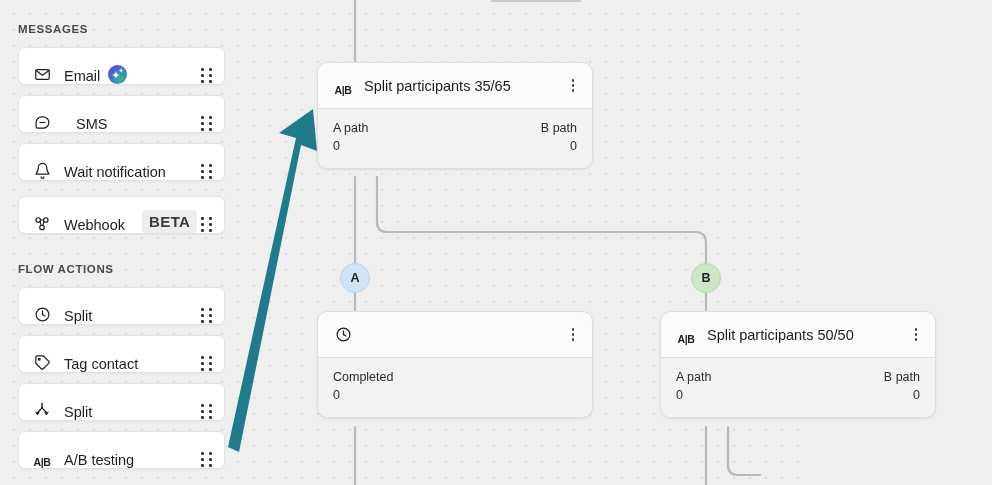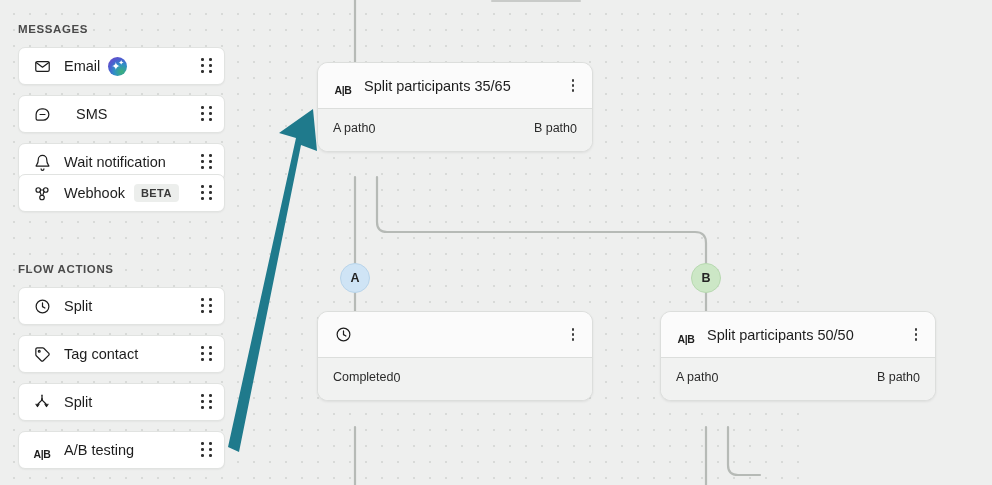--- a/index.html
+++ b/index.html
@@ -52,21 +52,21 @@
 
   .palette-card {
     position: absolute;
     left: 18px;
     width: 207px;
     height: 38px;
     background: #ffffff;
     border: 1px solid #e1e3e1;
     border-radius: 7px;
     display: flex;
-    align-items: center;
+    align-items: flex-end;
     padding: 0 10px 0 12px;
     box-shadow: 0 1px 1.5px rgba(0,0,0,0.045);
   }
 
   .palette-card .p-icon {
     width: 22px;
     height: 20px;
     flex: 0 0 22px;
     display: flex;
     align-items: center;
@@ -101,24 +101,24 @@
   }
   .ai-badge .sp1, .ai-badge .sp2 {
     position: absolute;
     color: #fff;
     line-height: 1;
   }
   .ai-badge .sp1 { font-size: 11px; left: 3px; top: 4.5px; }
   .ai-badge .sp2 { font-size: 7px; left: 10px; top: 2px; }
 
   .beta-badge {
-    margin-left: 9px;
+    margin-left: 17px;
     background: #eceeec;
     color: #3a3a3a;
-    font-size: 11px;
+    font-size: 15px;
     font-weight: bold;
     letter-spacing: 0.4px;
     padding: 3px 7px 3px 7px;
     border-radius: 4px;
   }
 
   .drag-handle {
     margin-left: auto;
     width: 14px;
     height: 16px;
@@ -183,21 +183,21 @@
     border-radius: 50%;
     display: block;
   }
 
   .node-body {
     background: #f1f2f1;
     padding: 11px 15px 13px 15px;
     display: flex;
     justify-content: space-between;
   }
-  .stat { display: flex; flex-direction: row; }
+  .stat { display: flex; flex-direction: column; }
   .stat.right { text-align: right; }
   .stat-label { font-size: 12.5px; color: #2b2b2b; line-height: 1.35; }
   .stat-value { font-size: 12.5px; color: #2b2b2b; line-height: 1.45; }
 
   
   .path-badge {
     position: absolute;
     width: 30px; height: 30px;
     border-radius: 50%;
     display: flex;
@@ -296,21 +296,21 @@
       <span class="drag-handle">
         <i></i>
           <i></i>
           <i></i>
           <i></i>
           <i></i>
           <i></i>
       </span>
     </div>
 
-    <div class="palette-card" style="top:174px;">
+    <div class="palette-card" style="top:196px;">
       <span class="p-icon">
         <svg width="18" height="18" viewBox="0 0 24 24" fill="none" stroke="currentColor" stroke-width="1.6" stroke-linecap="round" stroke-linejoin="round">
           <circle cx="7" cy="8" r="3"></circle>
             <circle cx="17" cy="8" r="3"></circle>
             <circle cx="12" cy="18" r="3"></circle>
           <path d="M9.3 10.2 11 15.2M14.7 10.2 13 15.2M10 8h4"></path>
         </svg>
       </span>
       <span class="p-label">Webhook</span>
       <span class="beta-badge">BETA</span>

